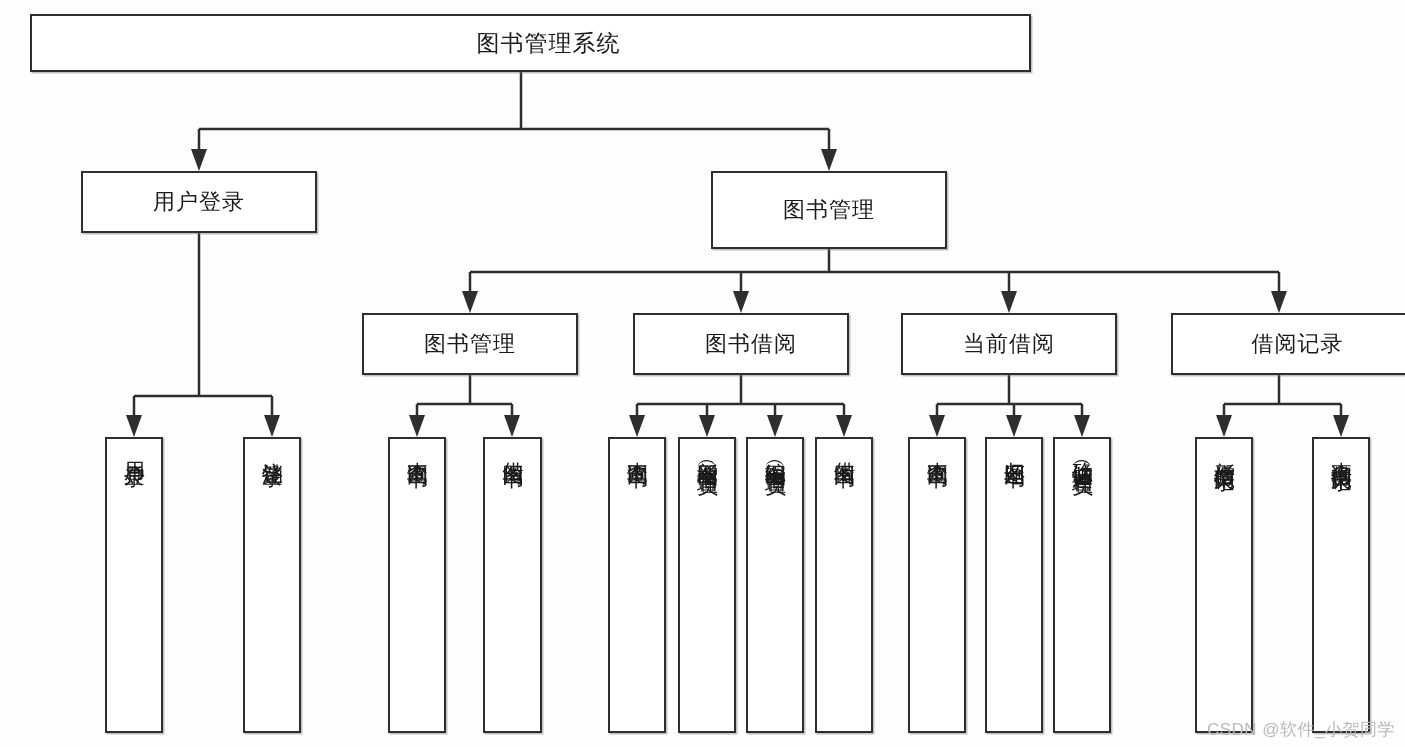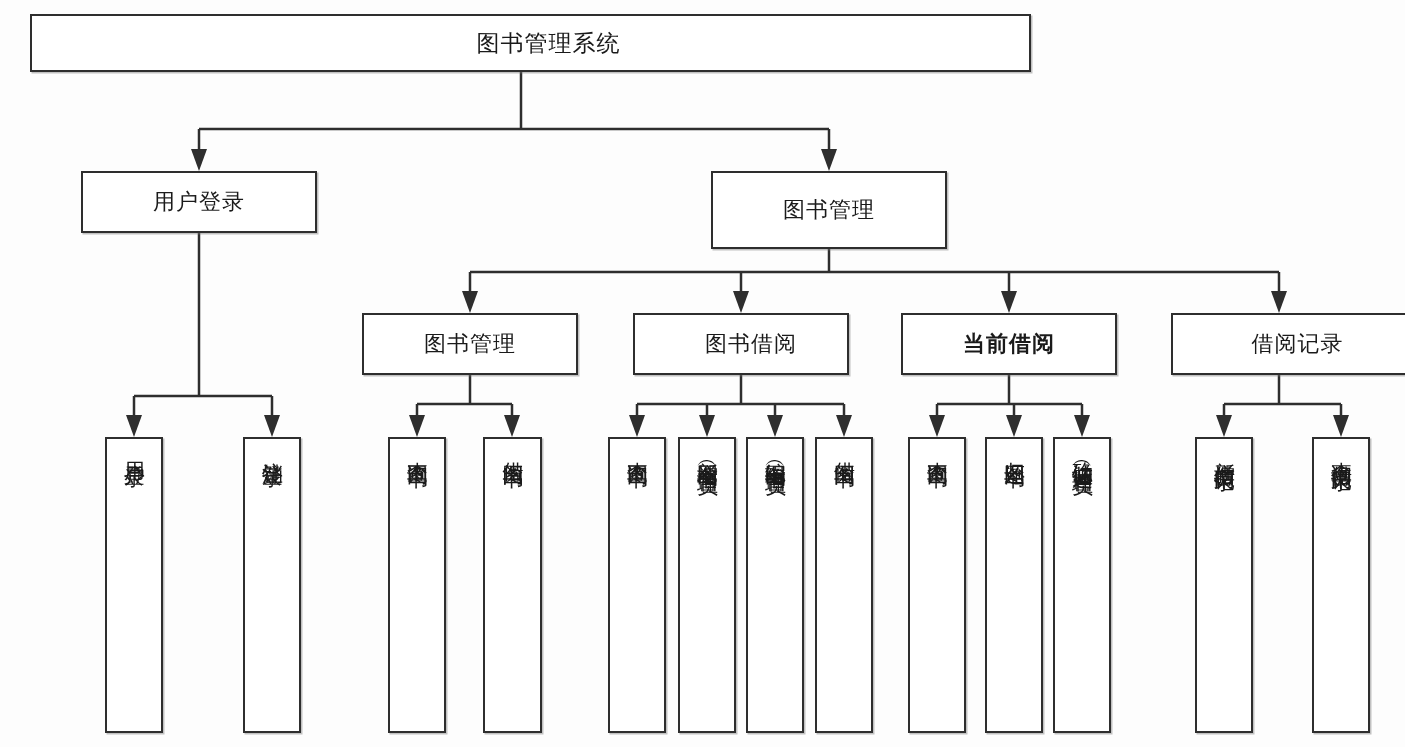--- a/index.html
+++ b/index.html
@@ -133,21 +133,21 @@
       </div>
       <div class="node branch" style="left: 711px; top: 171px; width: 236px; height: 78px;">
         <span class="label">图书管理</span>
       </div>
       <div class="node branch" style="left: 362px; top: 313px; width: 216px; height: 62px;">
         <span class="label">图书管理</span>
       </div>
       <div class="node branch" style="left: 633px; top: 313px; width: 216px; height: 62px; padding-left: 20px;">
         <span class="label">图书借阅</span>
       </div>
-      <div class="node branch" style="left: 901px; top: 313px; width: 216px; height: 62px; font-weight: bold;">
+      <div class="node branch" style="left: 901px; top: 313px; width: 216px; height: 62px;">
         <span class="label">当前借阅</span>
       </div>
       <div class="node branch" style="left: 1171px; top: 313px; width: 253px; height: 62px;">
         <span class="label">借阅记录</span>
       </div>
       <div class="node leaf" style="left: 105px; top: 437px; width: 58px; height: 296px;">
         <span class="label">用户登录</span>
       </div>
       <div class="node leaf" style="left: 243px; top: 437px; width: 58px; height: 296px;">
         <span class="label">注销登录</span>
@@ -179,13 +179,14 @@
       <div class="node leaf" style="left: 1053px; top: 437px; width: 58px; height: 296px;">
         <span class="label">确认归还（管理员）</span>
       </div>
       <div class="node leaf" style="left: 1195px; top: 437px; width: 58px; height: 296px;">
         <span class="label">新增借阅记录</span>
       </div>
       <div class="node leaf" style="left: 1312px; top: 437px; width: 58px; height: 296px;">
         <span class="label">查询借阅记录</span>
       </div>
     </div>
+  <div class="watermark">CSDN @软件_小贺同学</div>
 </div>
 
 </body></html>

